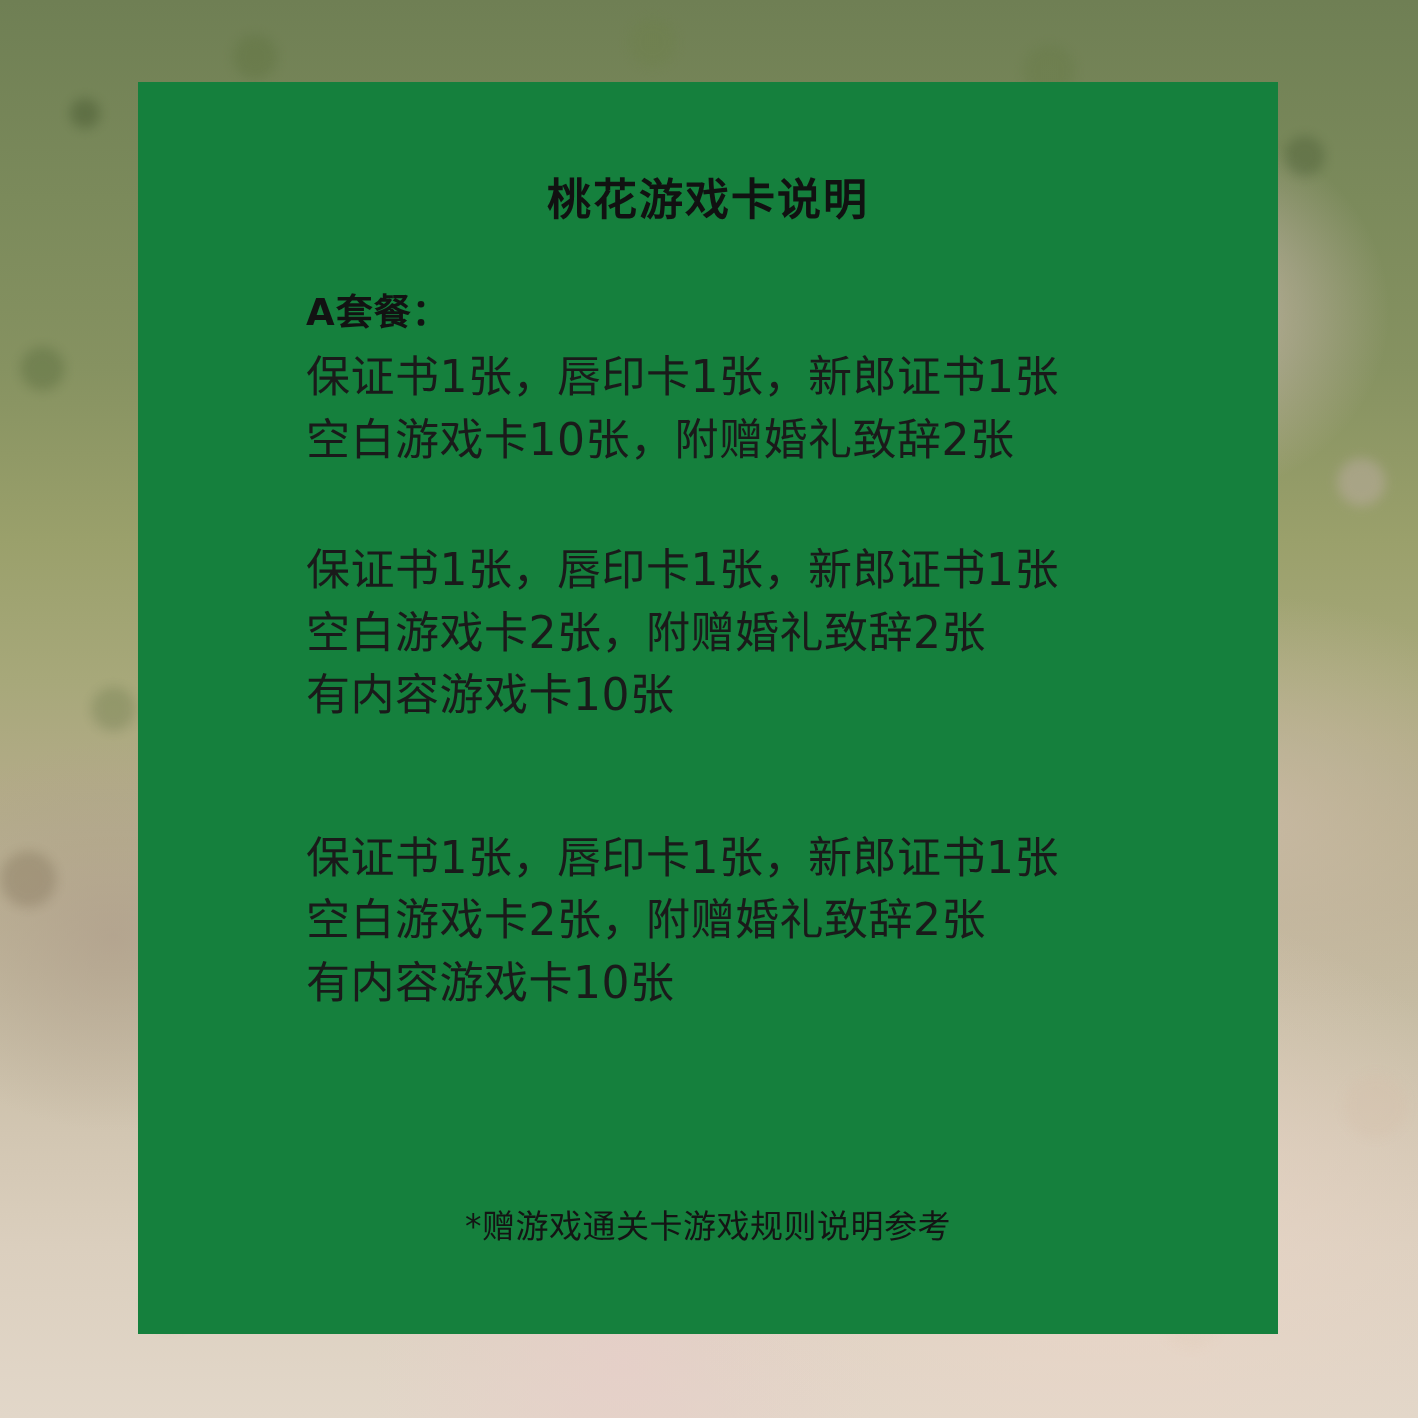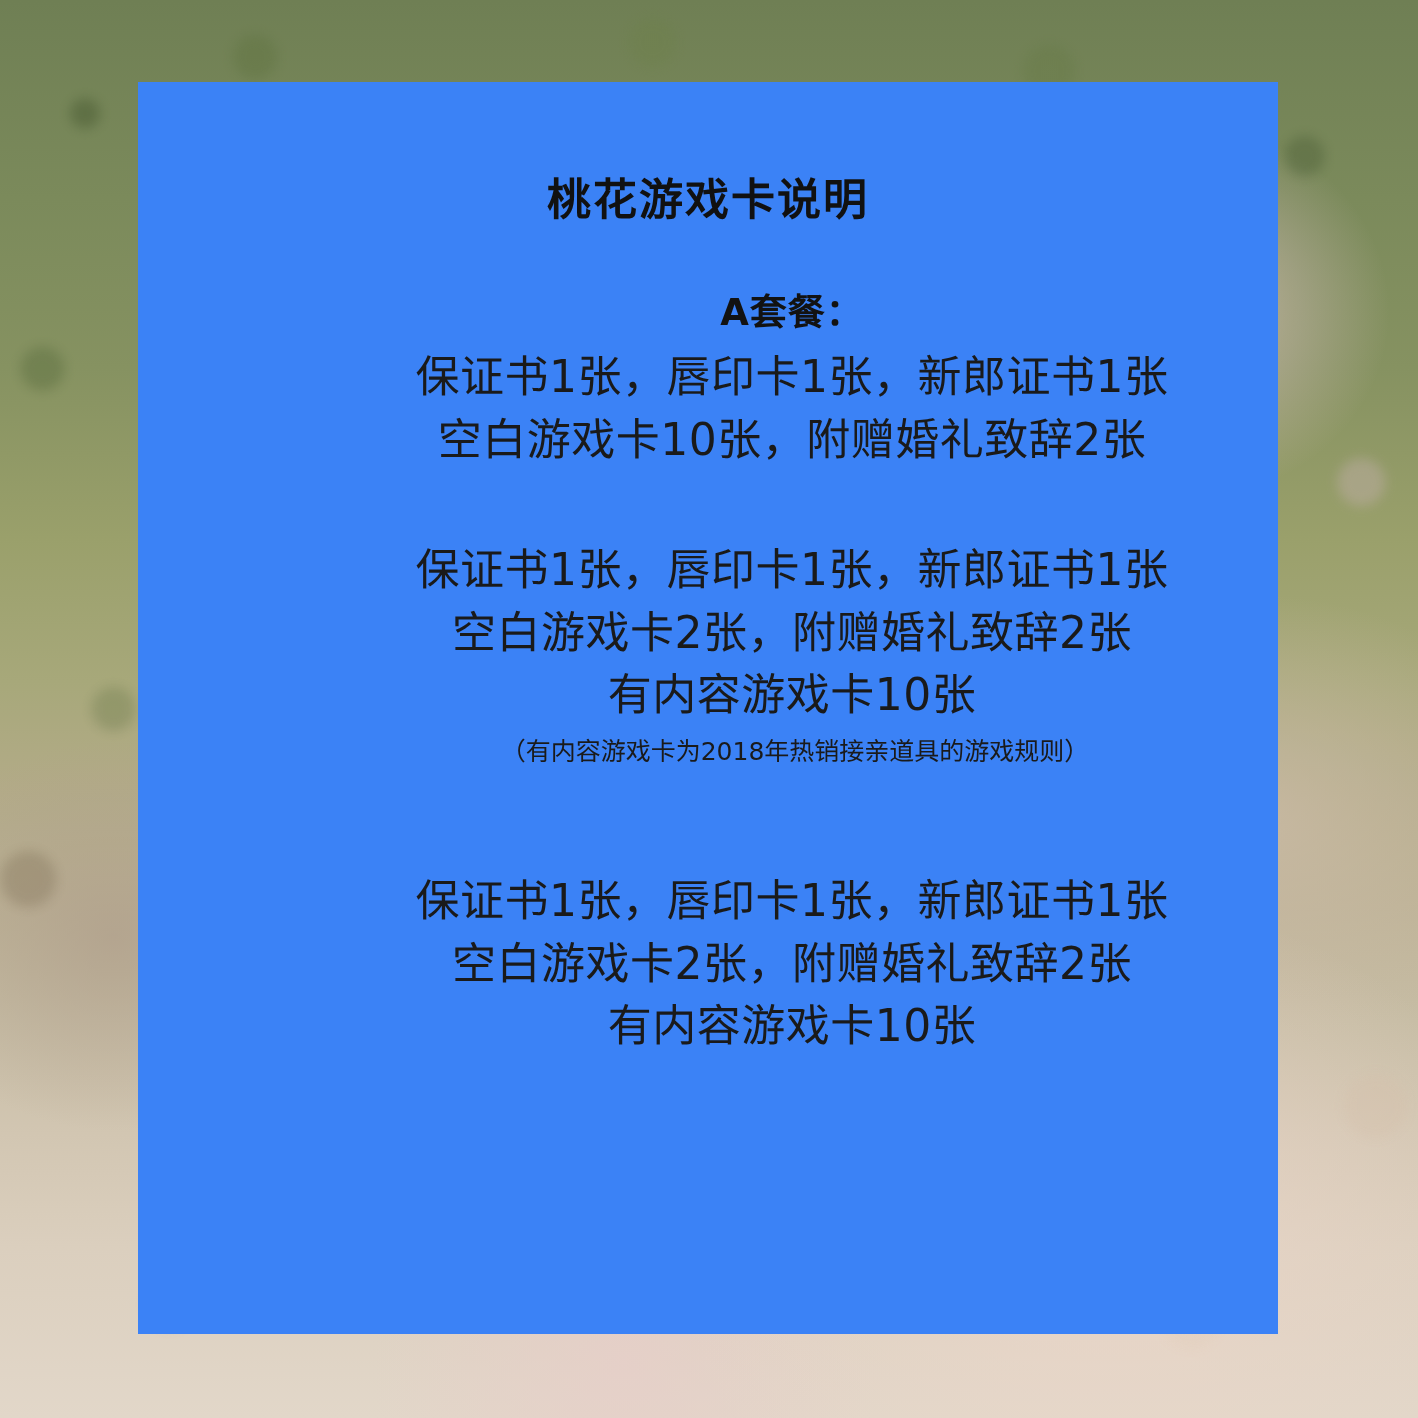--- a/index.html
+++ b/index.html
@@ -61,38 +61,37 @@
     opacity: 0.9;
   }
 
   
   .card {
     position: absolute;
     left: 138px;
     top: 82px;
     width: 1140px;
     height: 1252px;
-    background: #3b82f6;
+    background: #15803d;
     box-shadow: 0 0 0 rgba(0,0,0,0);
   }
 
   .card-title {
     text-align: center;
     font-family: "DejaVu Sans", sans-serif;
     font-weight: 700;
     font-size: 44px;
     letter-spacing: 2px;
     color: #111111;
     margin: 0;
     padding-top: 82px;
   }
 
   .sections {
     padding: 0 0 0 168px;
-    text-align: center;
   }
 
   .section {
     margin-top: 0;
   }
   .section.s-a { padding-top: 62px; }
   .section.s-b { padding-top: 68px; }
   .section.s-c { padding-top: 100px; }
 
   .section-heading {
@@ -150,25 +149,25 @@
     <div class="section s-a">
       <div class="section-heading">A套餐：</div>
       <div class="section-line">保证书1张，唇印卡1张，新郎证书1张</div>
       <div class="section-line">空白游戏卡10张，附赠婚礼致辞2张</div>
     </div>
 
     <div class="section s-b">
       <div class="section-line">保证书1张，唇印卡1张，新郎证书1张</div>
       <div class="section-line">空白游戏卡2张，附赠婚礼致辞2张</div>
       <div class="section-line">有内容游戏卡10张</div>
-      <div class="section-note">（有内容游戏卡为2018年热销接亲道具的游戏规则）</div>
     </div>
 
     <div class="section s-c">
       <div class="section-line">保证书1张，唇印卡1张，新郎证书1张</div>
       <div class="section-line">空白游戏卡2张，附赠婚礼致辞2张</div>
       <div class="section-line">有内容游戏卡10张</div>
     </div>
 
   </div>
 
+  <div class="footer-note">*赠游戏通关卡游戏规则说明参考</div>
 
 </div>
 
 </body></html>

